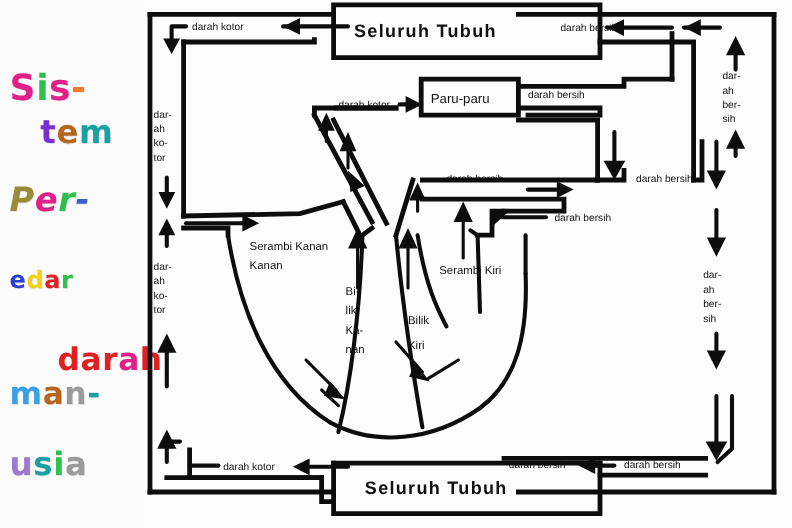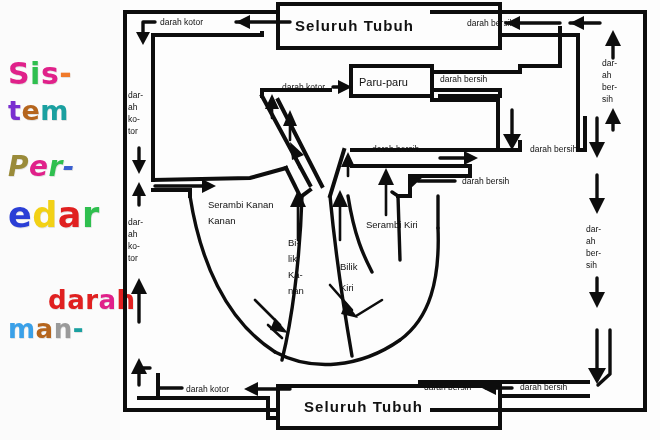--- a/index.html
+++ b/index.html
@@ -54,25 +54,26 @@
   .stroke-thin { fill: none; stroke: #0d0d0d; stroke-width: 2.6; stroke-linecap: round; stroke-linejoin: round; }
   .fillblack { fill: #0d0d0d; }
 </style>
 </head>
 <body>
 
 <div id="root">
 
   <div id="title-panel">
       <div class="title-line" style="top: 28px; font-size: 30px; margin-top: 28px;"><span style="color: rgb(224, 33, 138);">S</span><span style="color: rgb(47, 191, 79);">i</span><span style="color: rgb(224, 33, 138);">s</span><span style="color: rgb(240, 122, 42);">-</span></div>
-      <div class="title-line" style="top: 95px; font-size: 27px;"><span style="color: rgb(122, 47, 208);">t</span><span style="color: rgb(181, 101, 29);">e</span><span style="color: rgb(26, 160, 160);">m</span></div>
+      <div class="title-line" style="top: 95px; font-size: 27px; text-align: center;"><span style="color: rgb(122, 47, 208);">t</span><span style="color: rgb(181, 101, 29);">e</span><span style="color: rgb(26, 160, 160);">m</span></div>
       <div class="title-line" style="top: 150px; font-size: 28px; font-style: italic;"><span style="color: rgb(154, 139, 58);">P</span><span style="color: rgb(224, 33, 138);">e</span><span style="color: rgb(47, 191, 79);">r</span><span style="color: rgb(58, 95, 208);">-</span></div>
-      <div class="title-line" style="top: 195px; font-size: 35px;"><span style="color: rgb(43, 63, 214);">e</span><span style="color: rgb(242, 209, 21);">d</span><span style="color: rgb(224, 32, 32);">a</span><span style="color: rgb(47, 191, 79);">r</span></div>
+      <div class="title-line" style="top: 221px; font-size: 20px;"><span style="color: rgb(43, 63, 214);">e</span><span style="color: rgb(242, 209, 21);">d</span><span style="color: rgb(224, 32, 32);">a</span><span style="color: rgb(47, 191, 79);">r</span></div>
       <div class="title-line" style="top: 285px; font-size: 26px; margin-left: 40px;"><span style="color: rgb(224, 32, 32);">d</span><span style="color: rgb(224, 32, 32);">a</span><span style="color: rgb(224, 32, 32);">r</span><span style="color: rgb(224, 33, 138);">a</span><span style="color: rgb(224, 32, 32);">h</span></div>
       <div class="title-line" style="top: 314px; font-size: 26px;"><span style="color: rgb(58, 160, 232);">m</span><span style="color: rgb(181, 101, 29);">a</span><span style="color: rgb(154, 154, 154);">n</span><span style="color: rgb(26, 160, 160);">-</span></div>
+      <div class="title-line" style="top: 372px; font-size: 27px;"><span style="color: rgb(154, 122, 208);">u</span><span style="color: rgb(26, 160, 160);">s</span><span style="color: rgb(47, 191, 79);">i</span><span style="color: rgb(154, 154, 154);">a</span></div>
     </div>
 
   <svg id="diagram" viewBox="0 0 660 440">
 
     <g>
 
       <path class="stroke-main" d="M125,12 L125,410"></path>
 
       <path class="stroke-main" d="M645,12 L645,410"></path>
 

